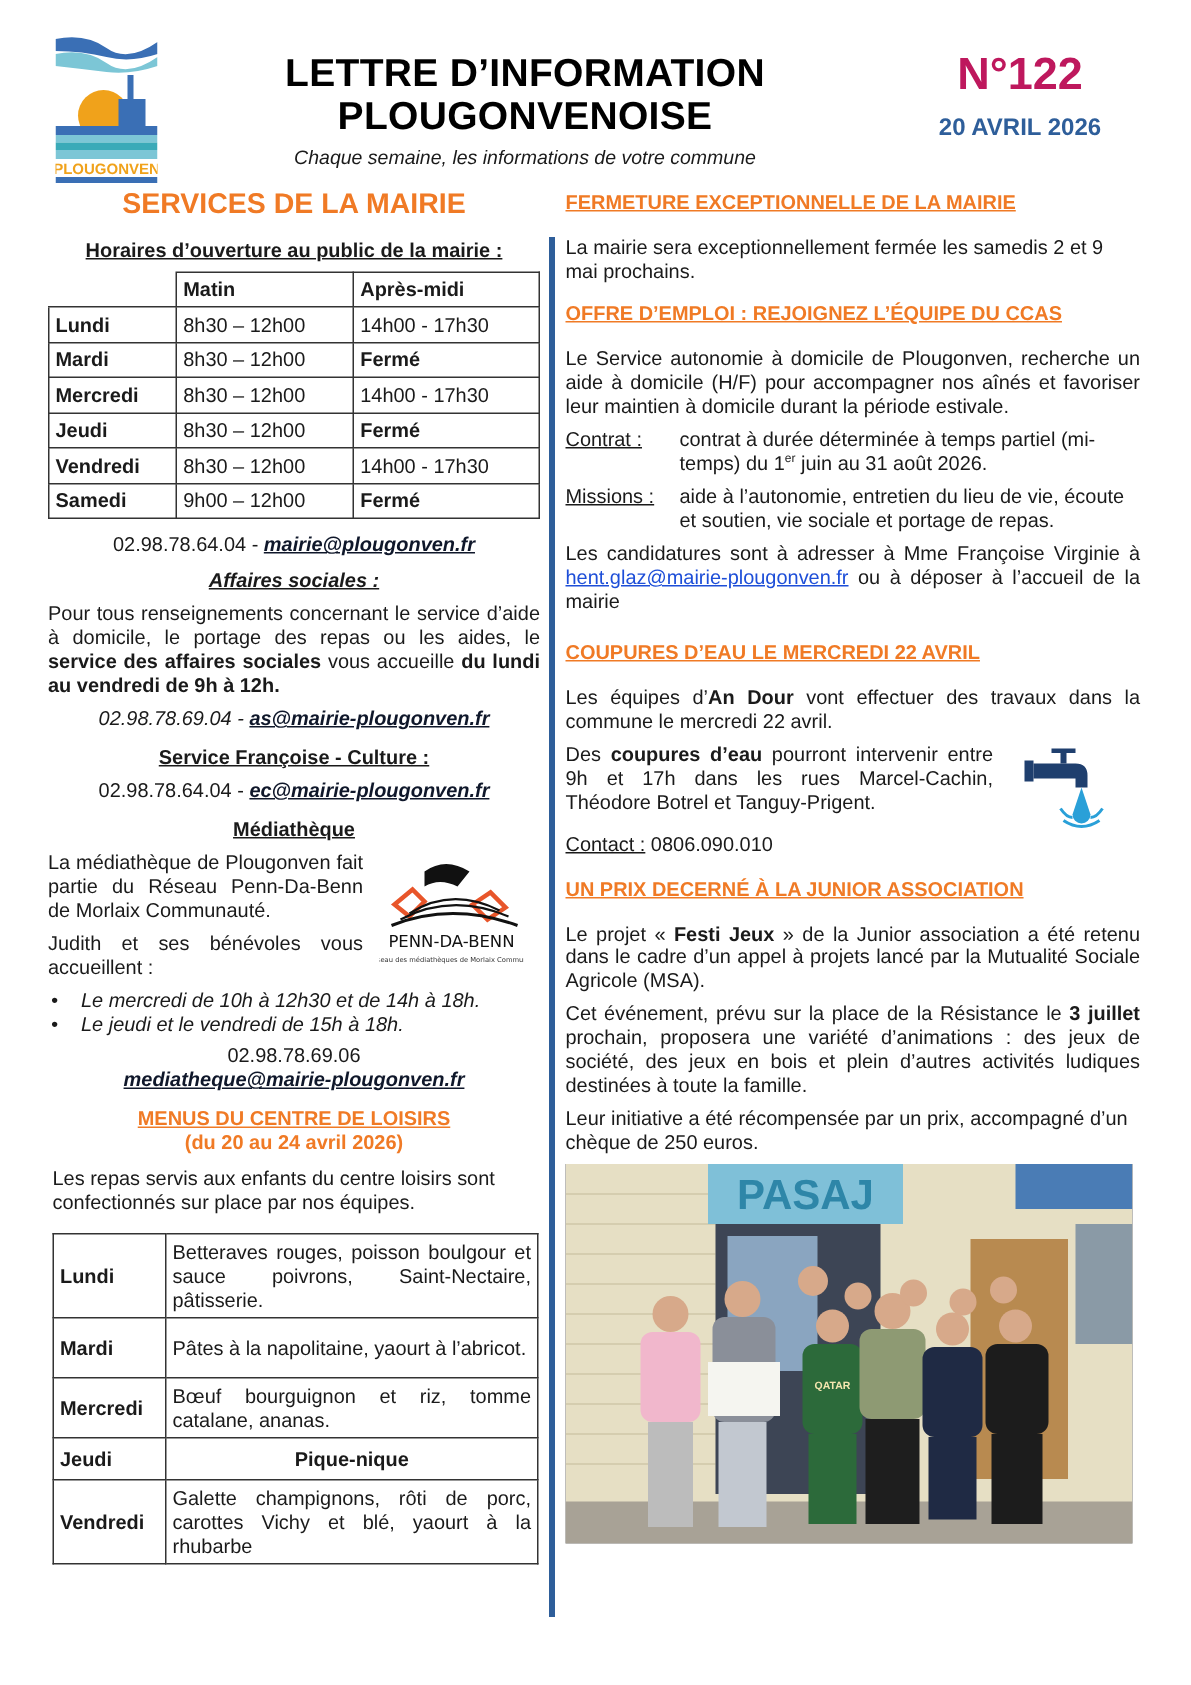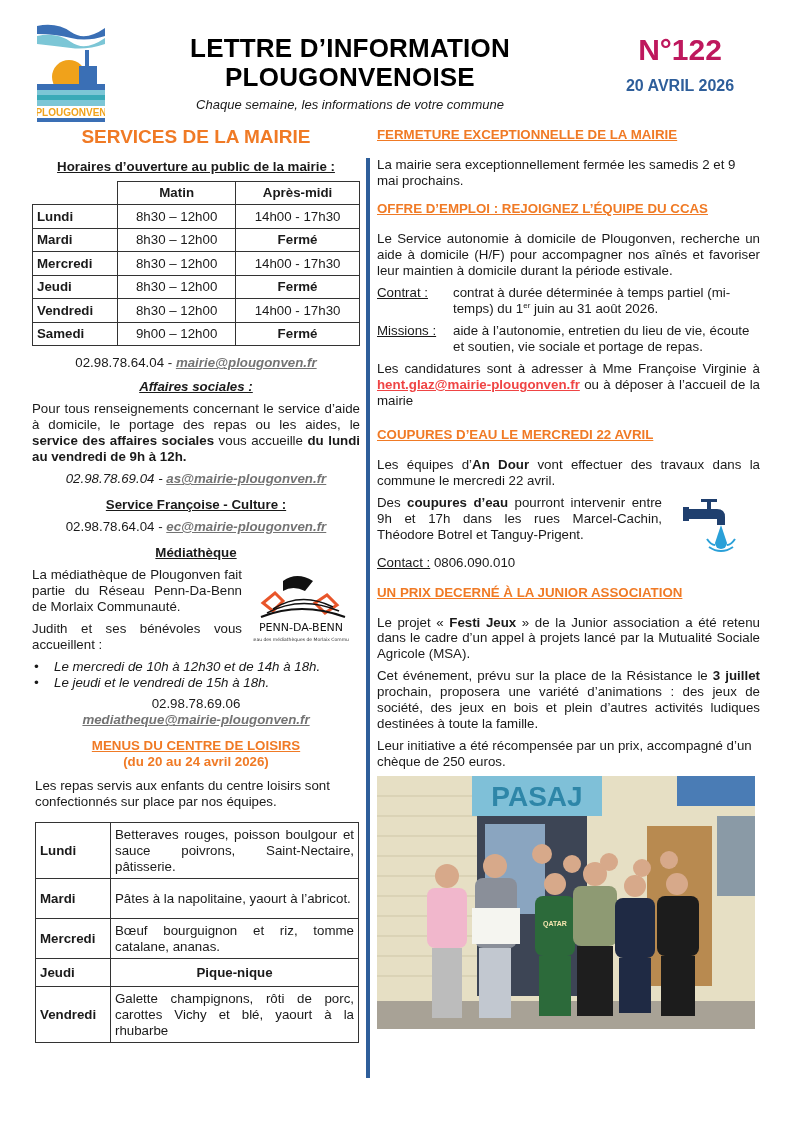--- a/index.html
+++ b/index.html
@@ -13,27 +13,27 @@
   .issue-date { left: 600px; top: 76px; width: 160px; text-align: center; font-weight: bold; font-size: 16px; color: #2e5e9a; }
   .col-divider { left: 366px; top: 158px; width: 4px; height: 920px; background: #2e5e9a; }
 
   .left { left: 32px; top: 126px; width: 328px; }
   .right { left: 377px; top: 127px; width: 383px; }
 
   .sec-title-big { text-align: center; color: #f07a25; font-weight: bold; font-size: 19px; margin-bottom: 10px; }
   .sub-head { text-align: center; font-weight: bold; text-decoration: underline; font-size: 13.3px; margin: 4px 0 6px; }
   .sub-head.it { font-style: italic; }
   .center { text-align: center; }
-  .link { color: #737373; text-decoration: underline; font-weight: bold; font-style: italic; }
-  .link-b { color: #ef4444; text-decoration: underline; font-weight: bold; }
+  .link { color: #0f172a; text-decoration: underline; font-weight: bold; font-style: italic; }
+  .link-b { color: #1d4ed8; text-decoration: underline; font-weight: normal; }
   .justify { text-align: justify; }
   p { margin-bottom: 6px; }
 
   table { border-collapse: collapse; width: 100%; }
-  .hours td { border: 1px solid #333; height: 23.5px; padding: 0 4px; text-align: center; font-size: 13.3px; }
+  .hours td { border: 1px solid #333; height: 23.5px; padding: 0 4px; font-size: 13.3px; }
   .hours td.day { text-align: left; font-weight: bold; }
   .hours td.head { font-weight: bold; }
   .hours td.empty { border-top: none; border-left: none; }
   .hours td.closed { font-weight: bold; }
 
   .menu { margin-top: 12px; }
   .menu td { border: 1px solid #333; padding: 2px 4px; font-size: 13.3px; vertical-align: middle; }
   .menu td.day { font-weight: bold; width: 75px; }
   .menu td.dish { text-align: justify; }
   .menu td.pn { text-align: center; font-weight: bold; }

